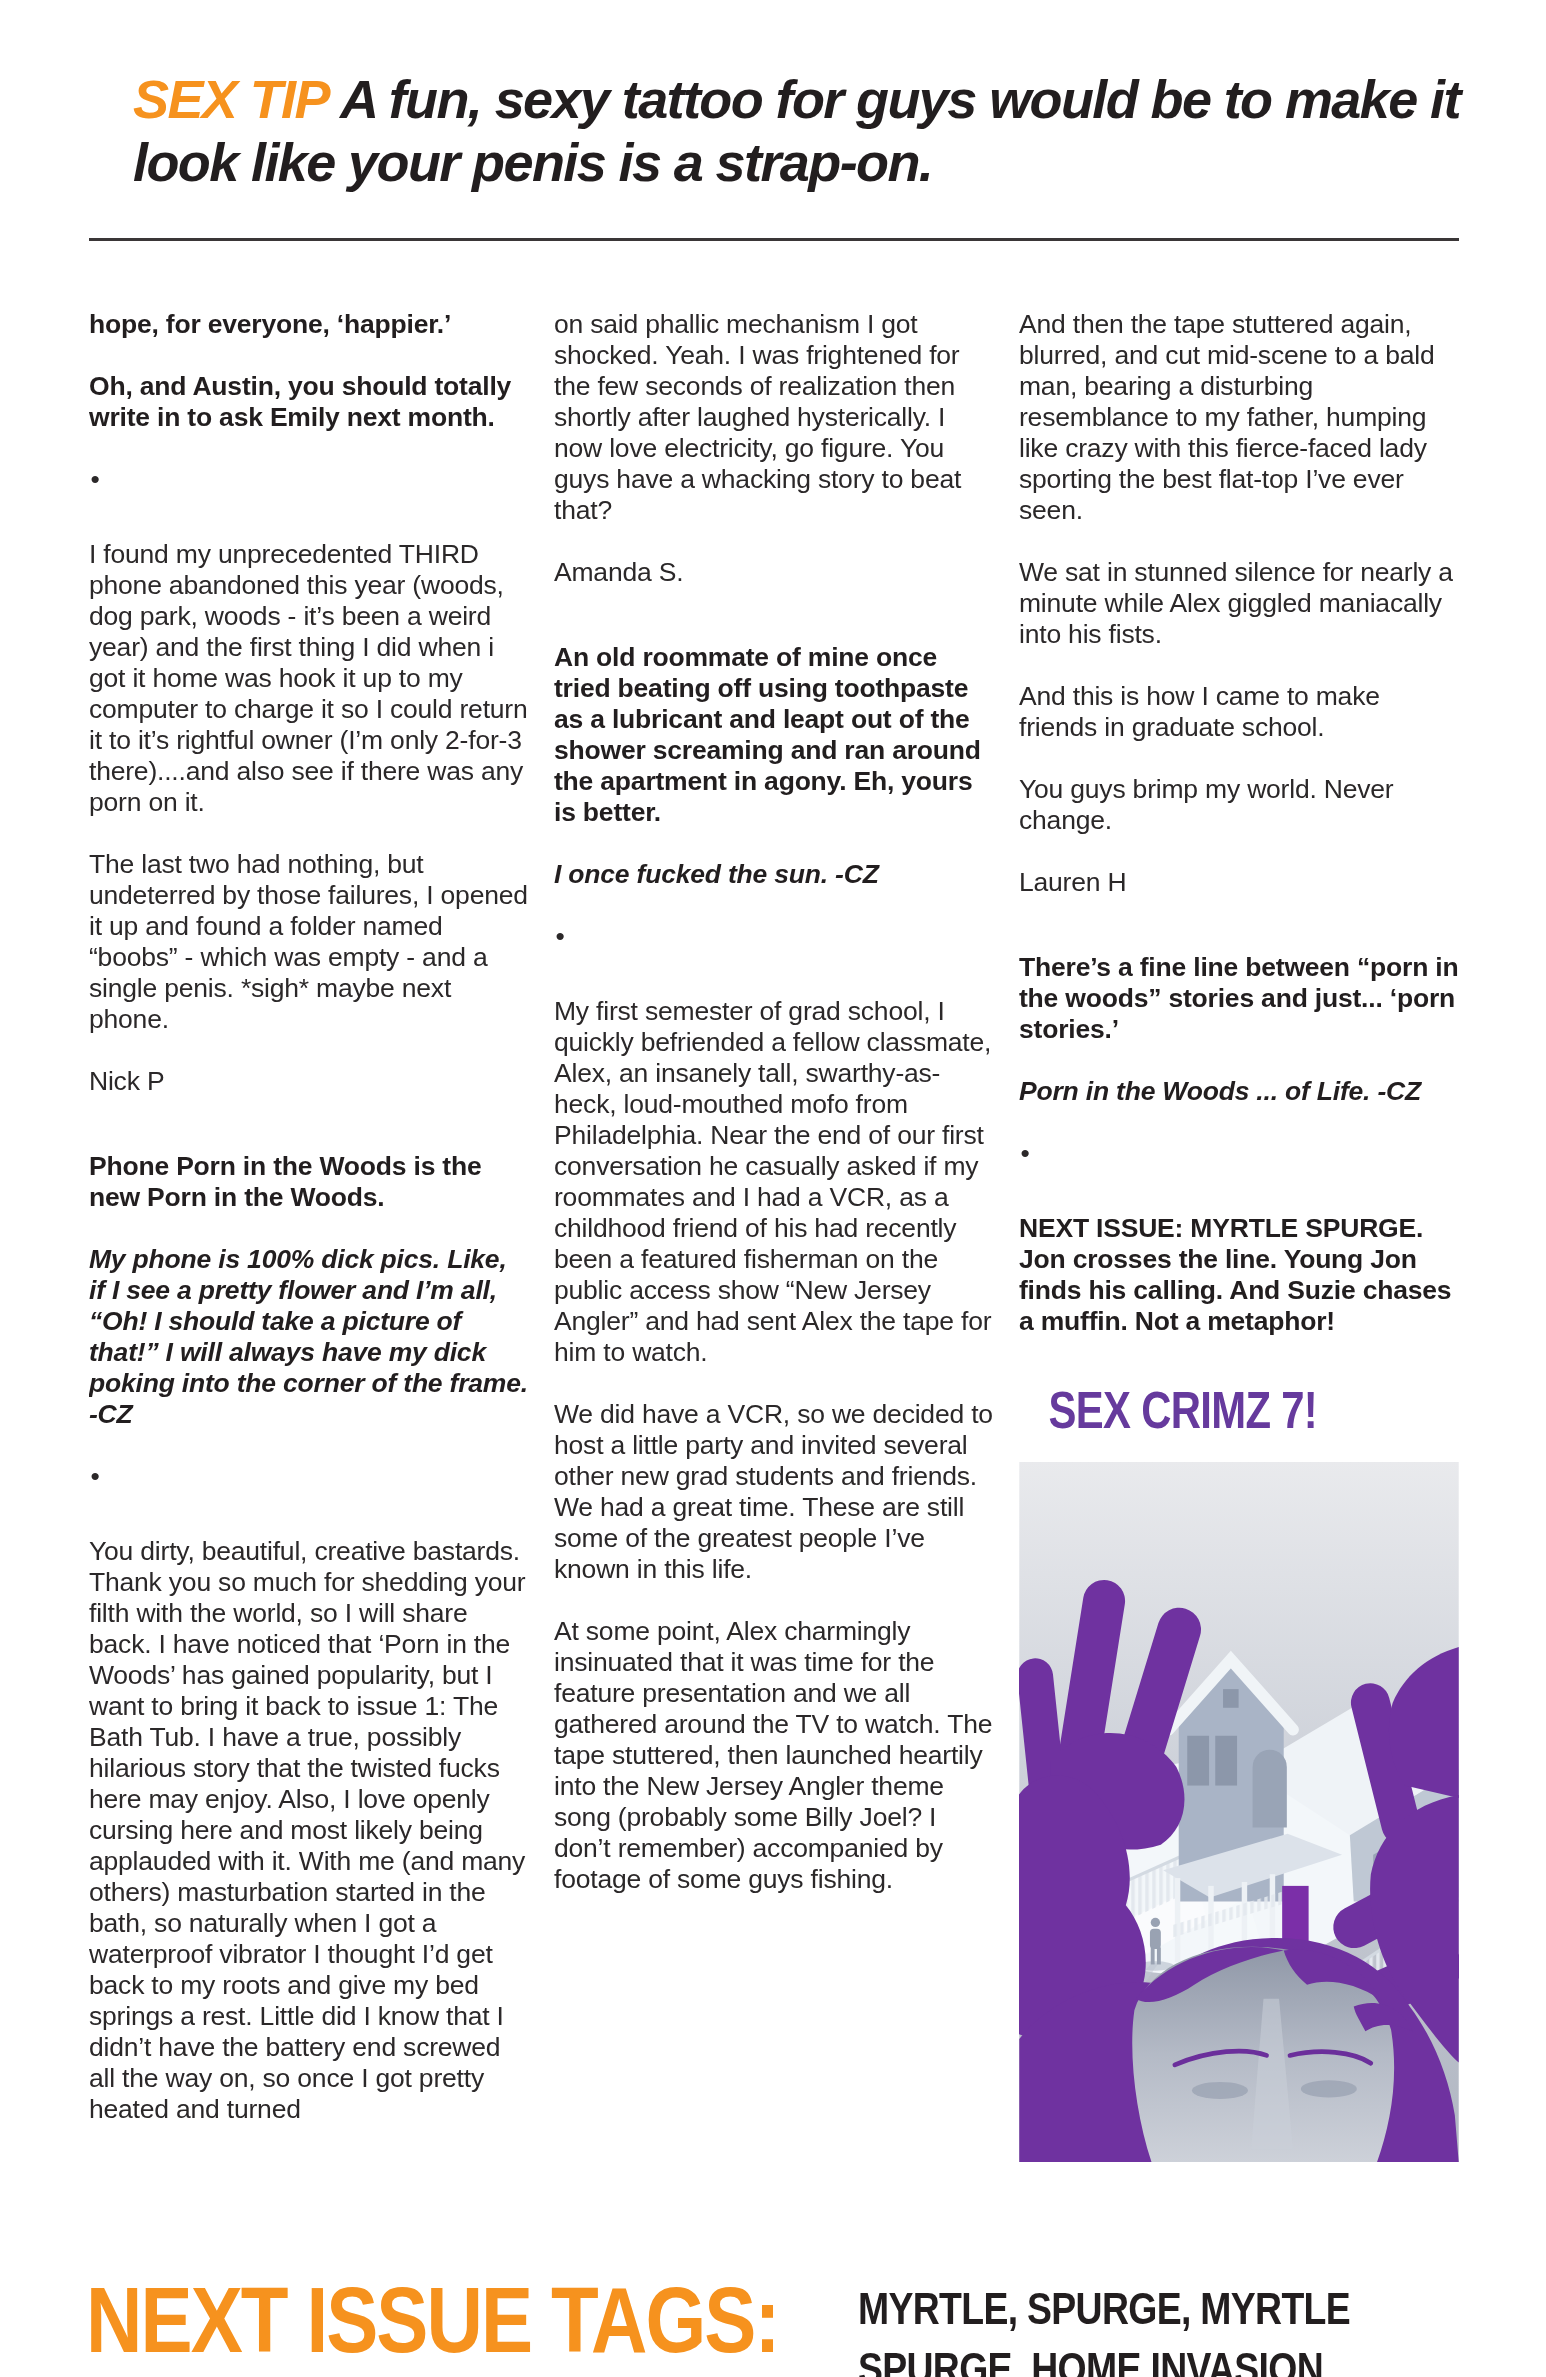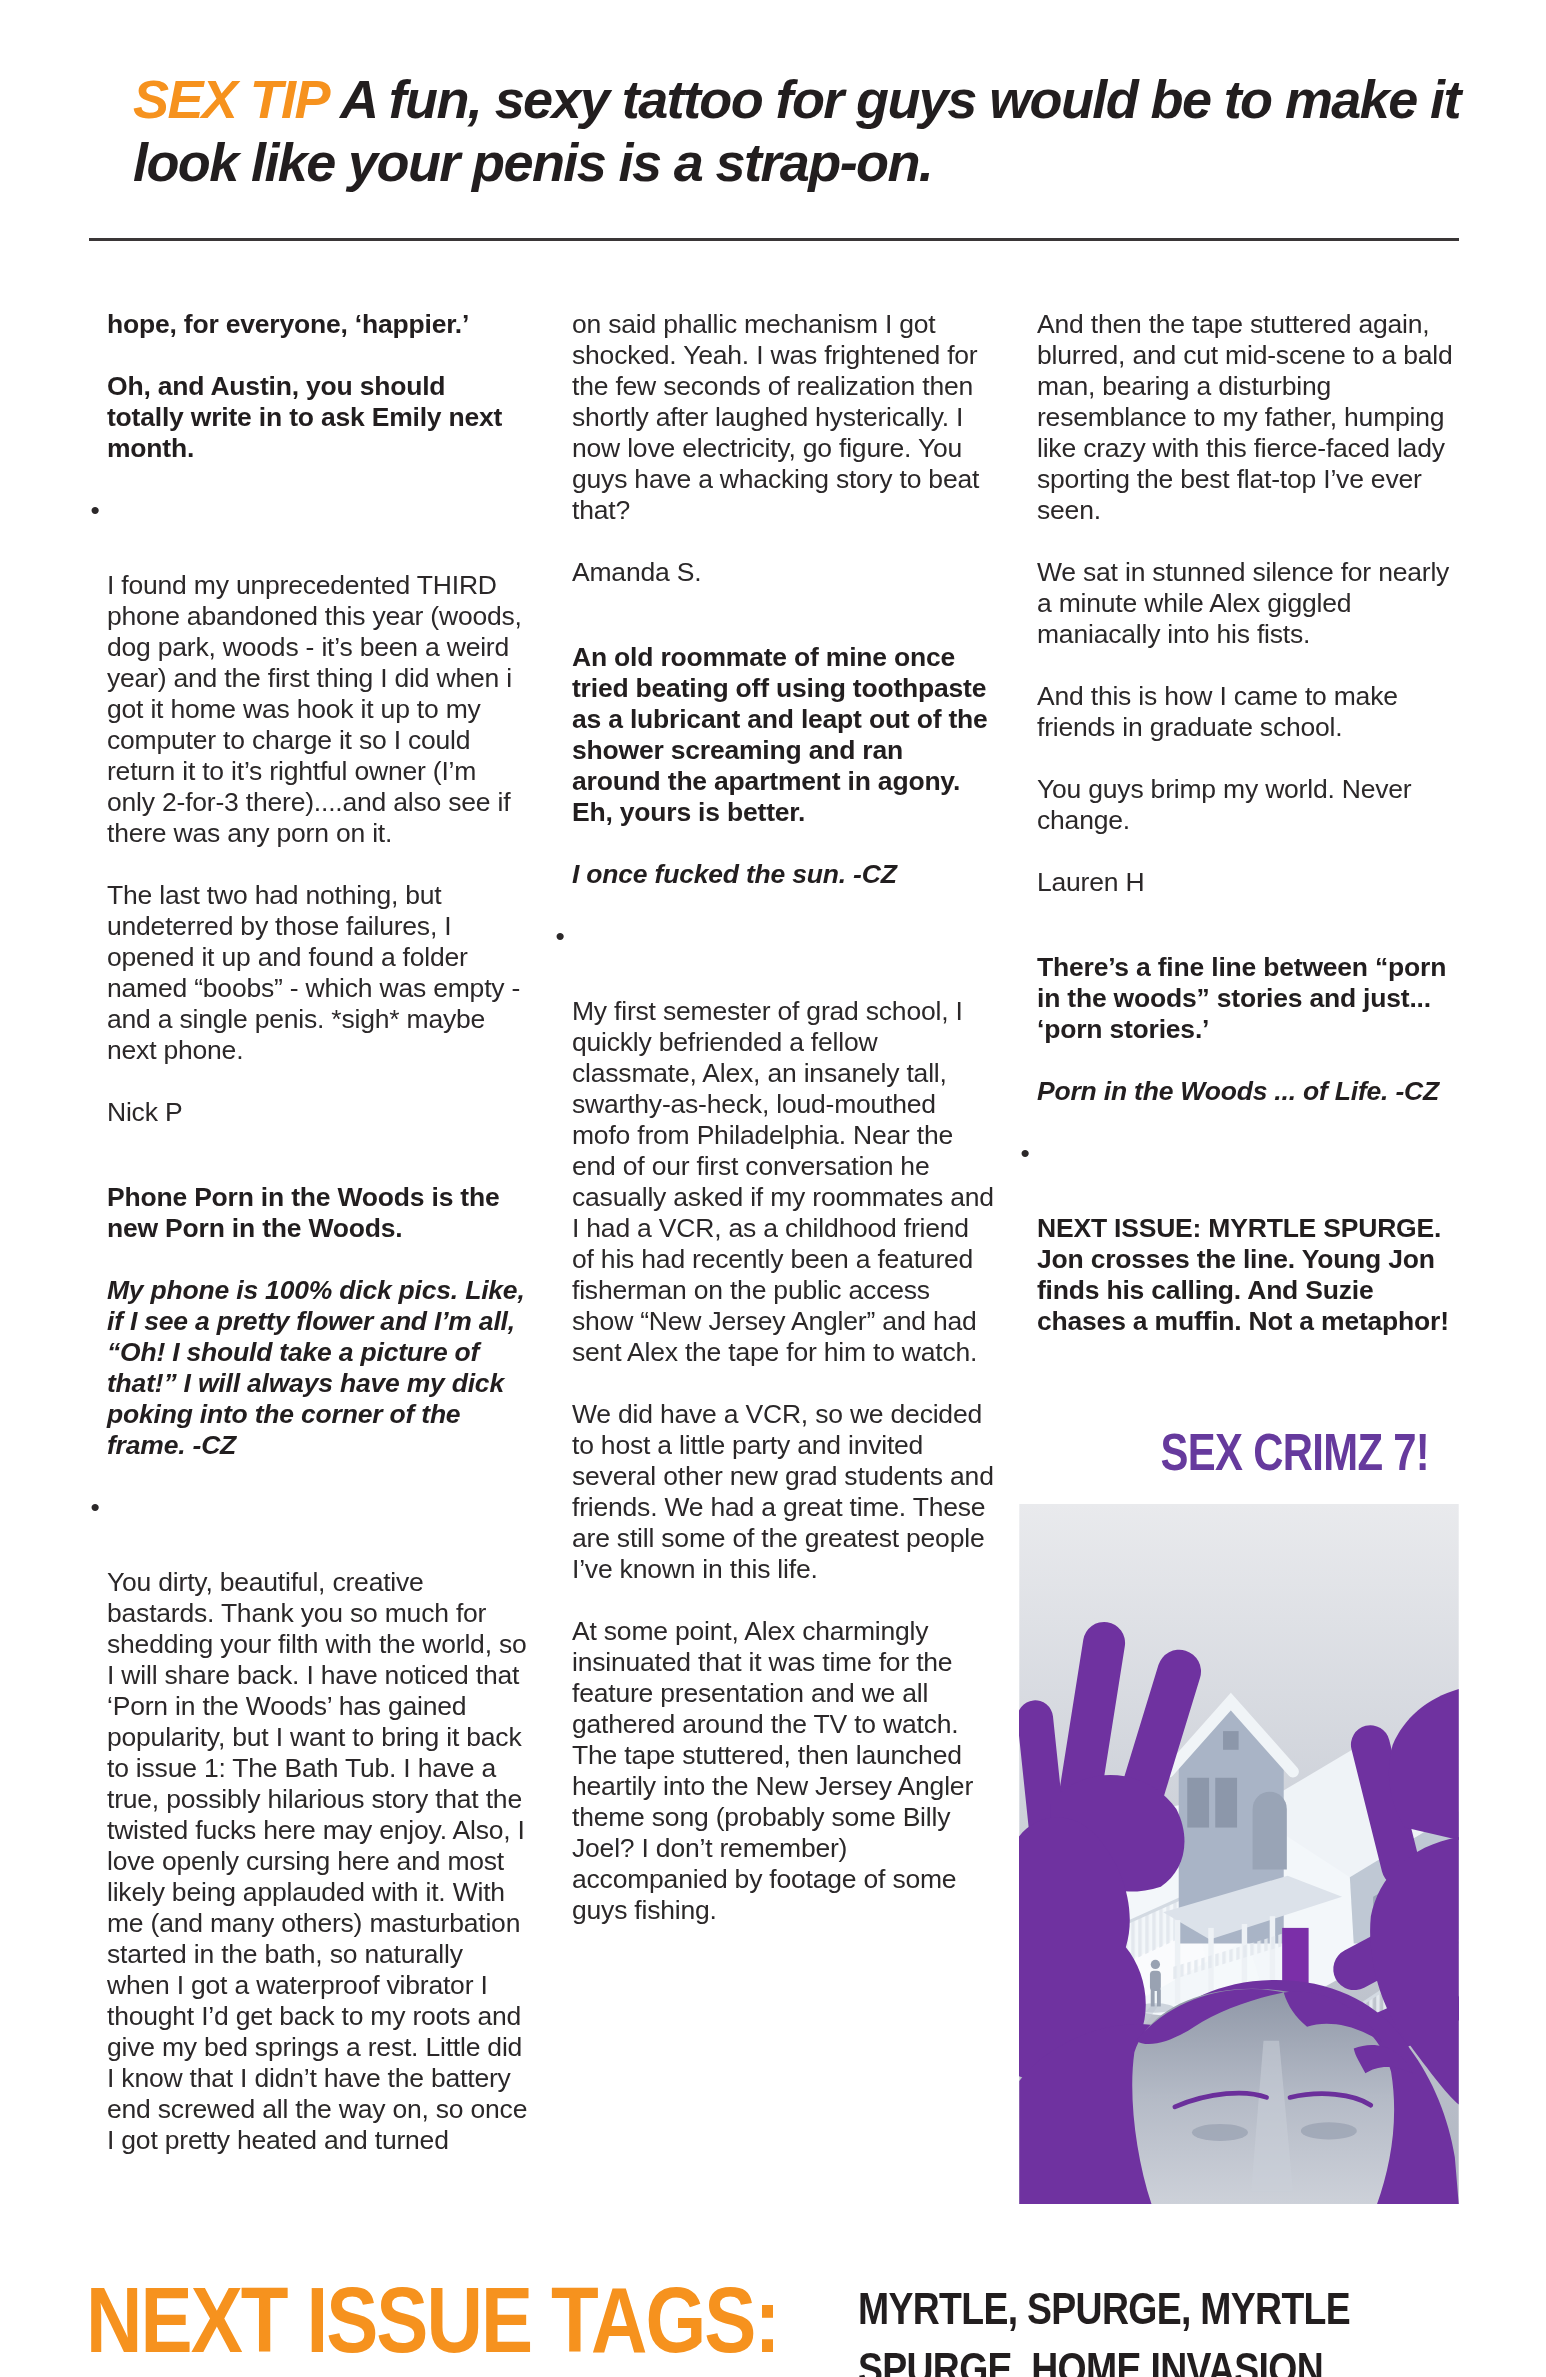--- a/index.html
+++ b/index.html
@@ -45,30 +45,30 @@
     gap:25px;
     height:1917px;
     overflow:hidden;
   }
   .col{flex:0 0 440px;width:440px;}
   .col p{
     font-size:26.5px;
     line-height:31px;
     letter-spacing:-0.2px;
     color:var(--ink);
-    margin:0 0 31px 18px;
+    margin:0 0 31px 0;
   }
   .col p.b{font-weight:700;color:var(--ink-bold);}
   .col p.bi{font-weight:700;font-style:italic;color:var(--ink-bold);}
   .col p.sig{margin-bottom:54px;}
   .col p.bullet{margin:22px 0 44px 1.6px;}
   
   .crimz-title{
-    margin-top:86px;
-    text-align:right;
+    margin-top:44px;
+    text-align:left;
     color:var(--purple-title);
     font-size:51px;
     font-weight:700;
     letter-spacing:-0.8px;
     white-space:nowrap;
   }
   .crimz-title .squeeze{
     display:inline-block;
     transform:scaleX(0.82);
     transform-origin:center top;

